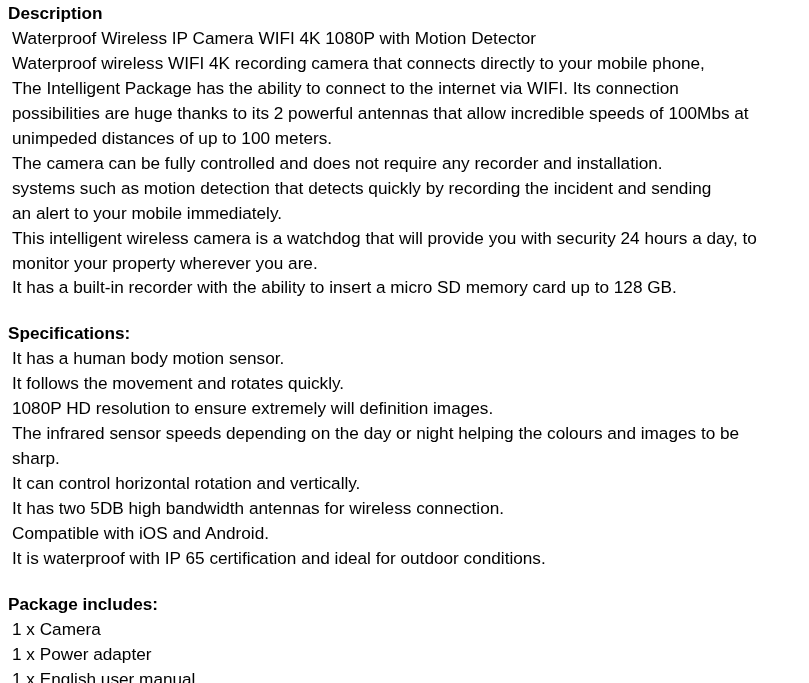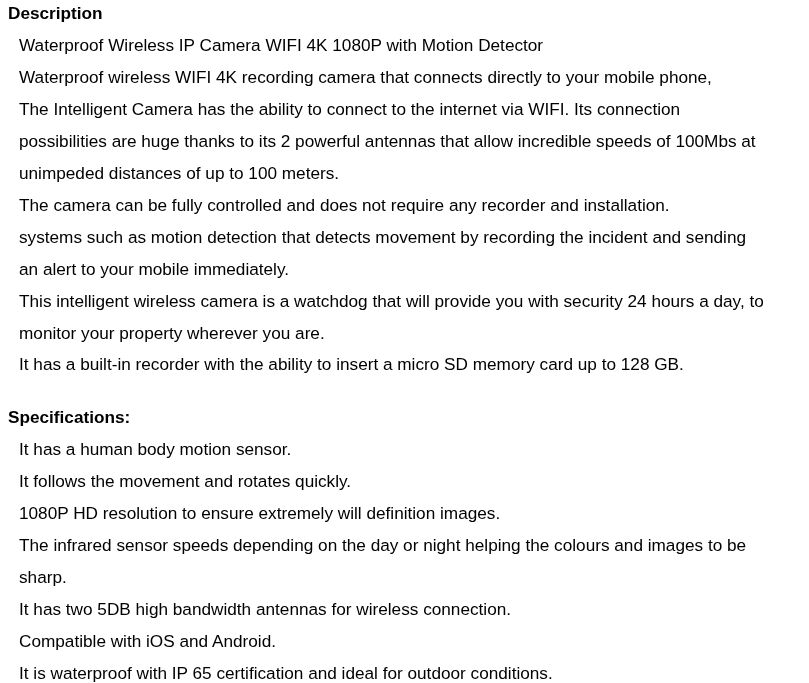--- a/index.html
+++ b/index.html
@@ -20,62 +20,64 @@
       position: absolute;
       left: 8px;
       top: 3px;
       width: 800px;
     }
     .heading {
       font-weight: bold;
       margin: 0;
     }
     .line {
-      margin: 11px;
+      margin: 4px;
       white-space: nowrap;
     }
     .gap {
       height: 20.95px;
     }
   </style>
 </head>
 <body>
 
 <div class="doc">
 
   <section>
     <p class="heading">Description</p>
     <p class="line">Waterproof Wireless IP Camera WIFI 4K 1080P with Motion Detector</p>
     <p class="line">Waterproof wireless WIFI 4K recording camera that connects directly to your mobile phone,</p>
-    <p class="line">The Intelligent Camera has the ability to connect to the internet via WIFI. Its connection</p>
+    <p class="line">The Intelligent Package has the ability to connect to the internet via WIFI. Its connection</p>
     <p class="line">possibilities are huge thanks to its 2 powerful antennas that allow incredible speeds of 100Mbs at</p>
     <p class="line">unimpeded distances of up to 100 meters.</p>
     <p class="line">The camera can be fully controlled and does not require any recorder and installation.</p>
-    <p class="line">systems such as motion detection that detects movement by recording the incident and sending</p>
+    <p class="line">systems such as motion detection that detects quickly by recording the incident and sending</p>
     <p class="line">an alert to your mobile immediately.</p>
     <p class="line">This intelligent wireless camera is a watchdog that will provide you with security 24 hours a day, to</p>
     <p class="line">monitor your property wherever you are.</p>
     <p class="line">It has a built-in recorder with the ability to insert a micro SD memory card up to 128 GB.</p>
   </section>
 
   <div class="gap"></div>
 
   <section>
     <p class="heading">Specifications:</p>
     <p class="line">It has a human body motion sensor.</p>
     <p class="line">It follows the movement and rotates quickly.</p>
     <p class="line">1080P HD resolution to ensure extremely will definition images.</p>
     <p class="line">The infrared sensor speeds depending on the day or night helping the colours and images to be</p>
     <p class="line">sharp.</p>
+    <p class="line">It can control horizontal rotation and vertically.</p>
     <p class="line">It has two 5DB high bandwidth antennas for wireless connection.</p>
     <p class="line">Compatible with iOS and Android.</p>
     <p class="line">It is waterproof with IP 65 certification and ideal for outdoor conditions.</p>
   </section>
 
   <div class="gap"></div>
 
   <section>
     <p class="heading">Package includes:</p>
+    <p class="line">1 x Camera</p>
     <p class="line">1 x Power adapter</p>
     <p class="line">1 x English user manual</p>
   </section>
 
 </div>
 
 </body></html>

